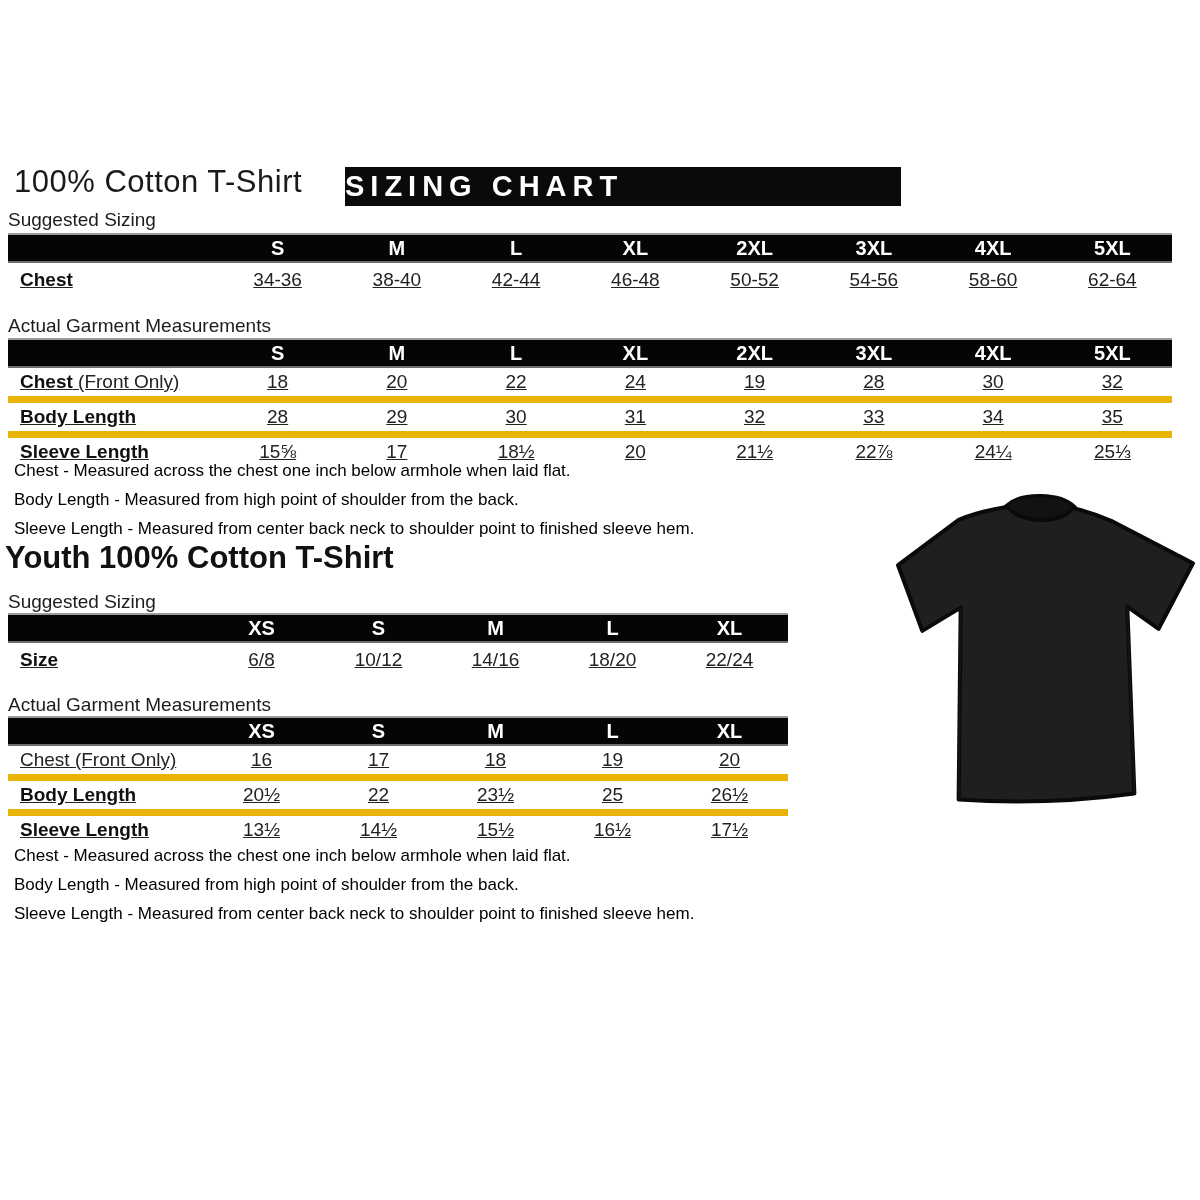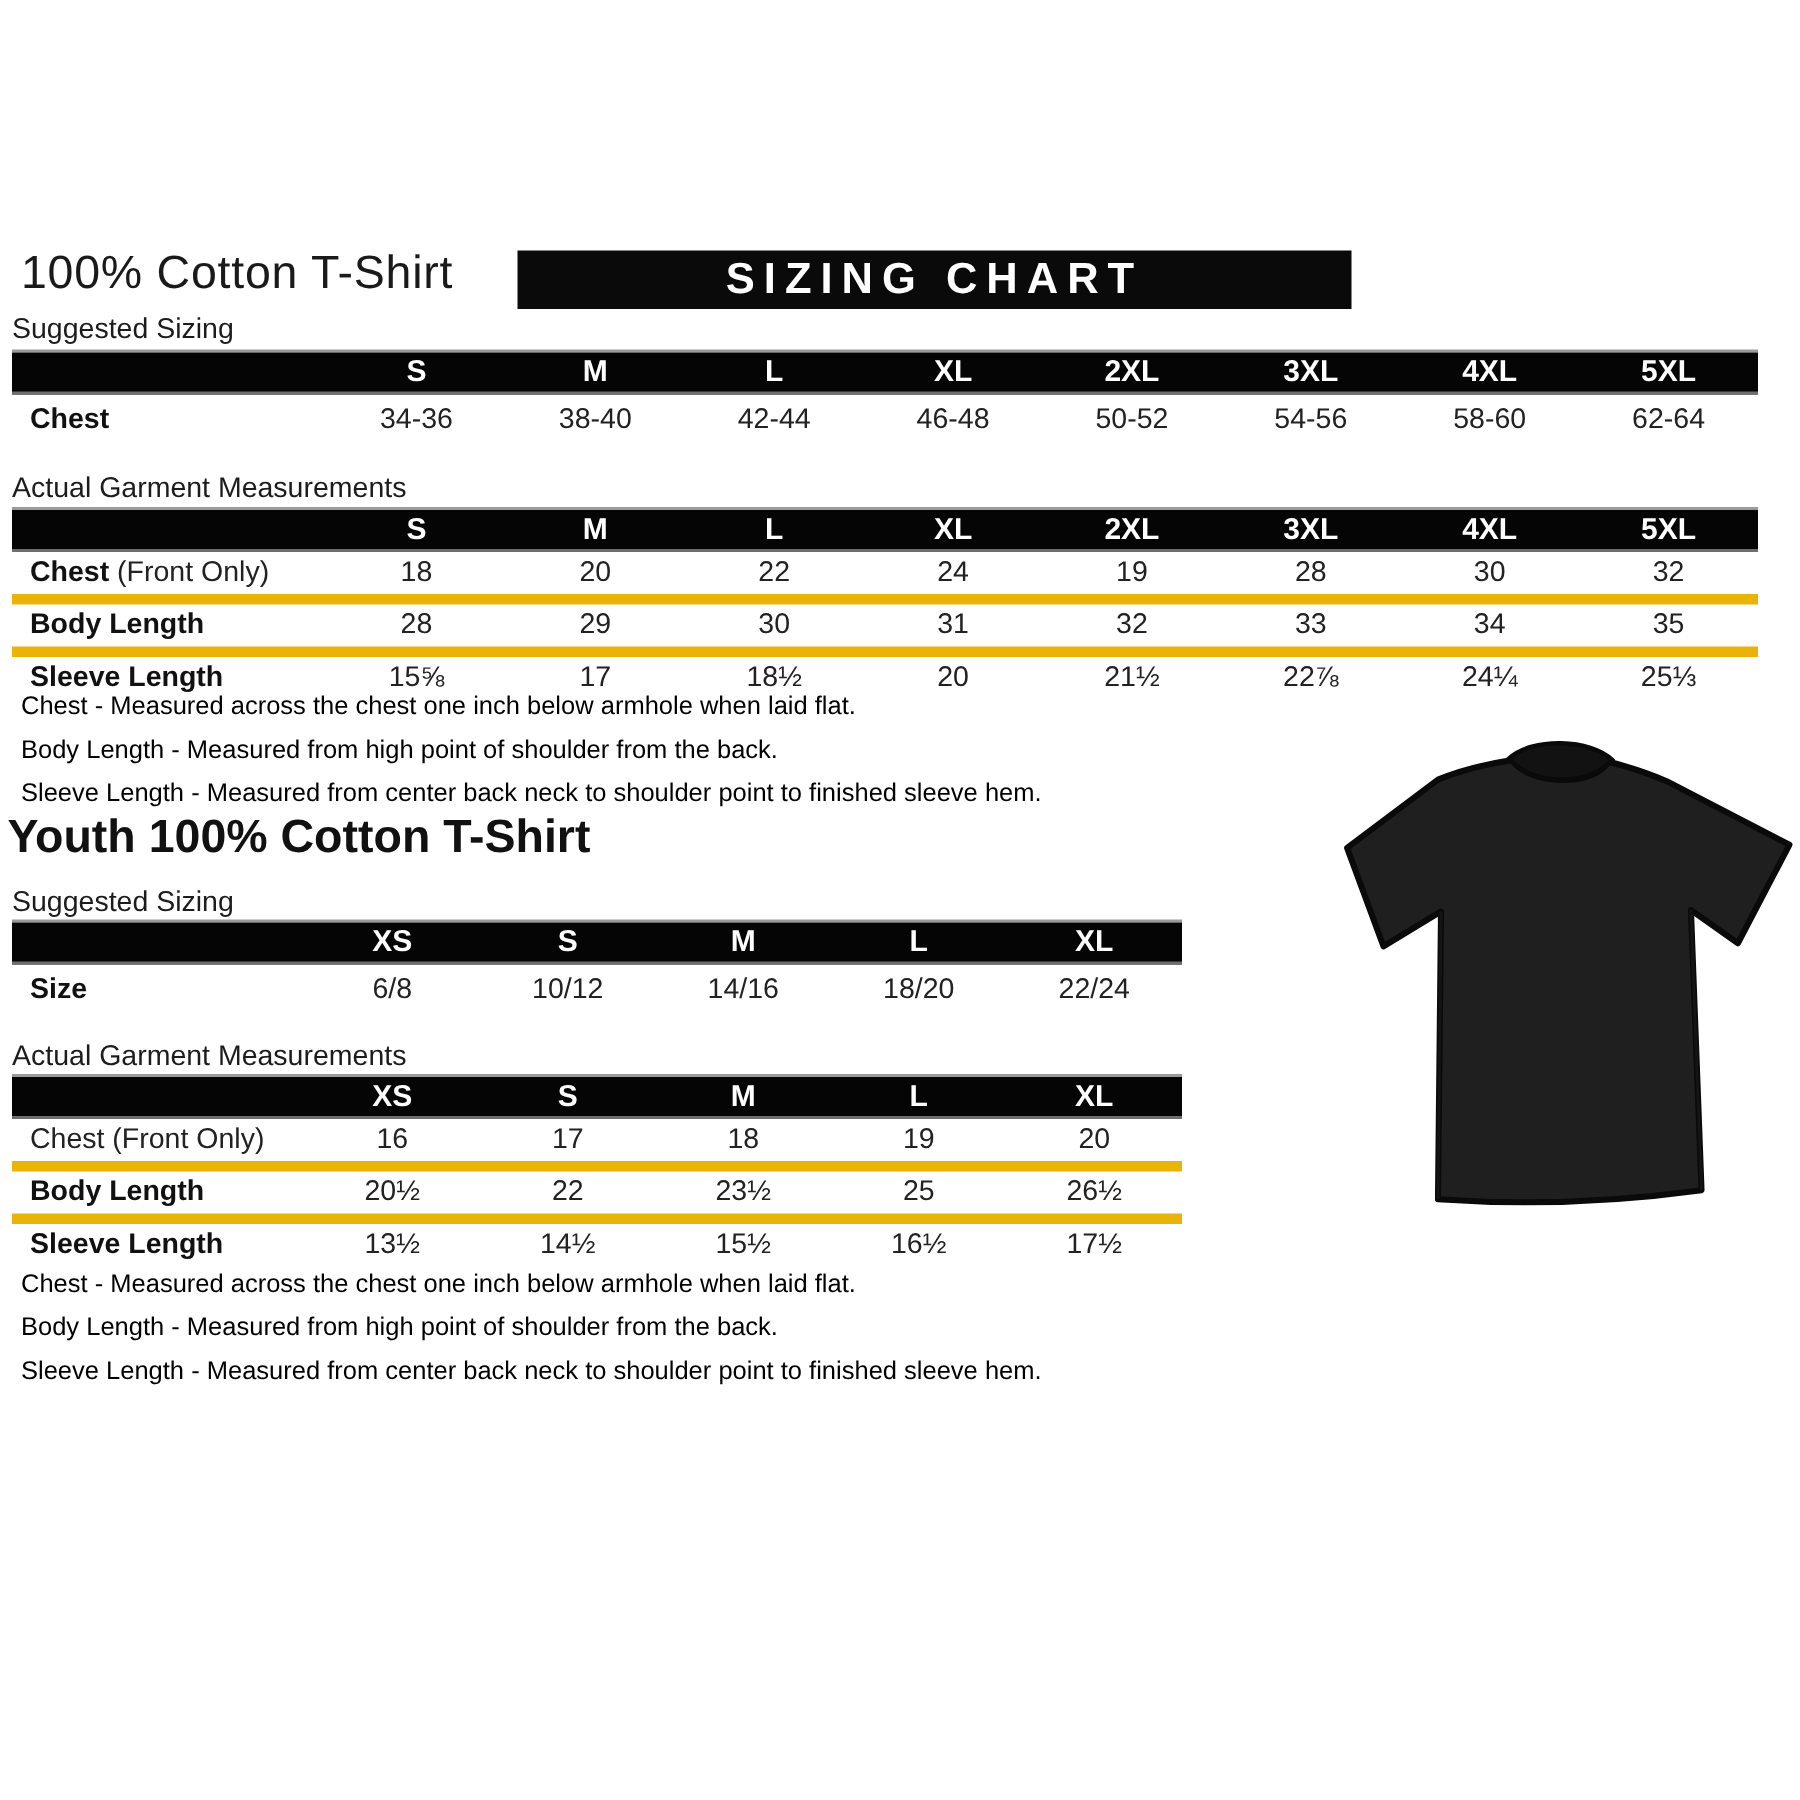--- a/index.html
+++ b/index.html
@@ -1,32 +1,32 @@
 <!DOCTYPE html>
 <html><head>
 <meta charset="utf-8">
 <style>
   html,body{margin:0;padding:0;background:#ffffff;}
   body{width:1200px;height:1200px;position:relative;font-family:"Liberation Sans",sans-serif;color:#161616;}
   .canvas{position:absolute;inset:0;background:#fff;overflow:hidden;padding-left:28px;}
 
   .main-title{position:absolute;left:14px;top:164px;font-size:31px;font-weight:400;letter-spacing:0.5px;color:#1a1a1a;}
-  .banner{position:absolute;left:345px;top:167px;width:556px;height:39px;background:#0a0a0a;display:flex;align-items:center;justify-content:center;}
+  .banner{position:absolute;left:345px;top:167px;width:556px;height:39px;background:#0a0a0a;display:flex;align-items:center;justify-content:flex-start;}
   .banner span{color:#fff;font-size:29px;font-weight:800;letter-spacing:6px;}
 
   .section-label{position:absolute;left:8px;font-size:19px;color:#1c1c1c;text-align:right;}
   .youth-title{position:absolute;left:5px;top:540px;font-size:31px;font-weight:700;color:#111;}
 
   .sizing-table{position:absolute;left:8px;border-top:2px solid #9a9a9a;}
   .trow{display:flex;align-items:center;}
   .thead{background:#050505;color:#fff;height:26px;border-bottom:2px solid #6e6e6e;}
   .thead .tcell{font-weight:700;font-size:20px;}
   .tlabel{width:var(--labelw);padding-left:12px;box-sizing:border-box;font-size:19px;white-space:nowrap;}
   .tcell{flex:1;text-align:center;font-size:19px;}
-  .tbody-row{color:#222;}
+  .tbody-row{color:#222;text-decoration:underline;}
   .suggested .tbody-row{height:34px;}
   .actual .tbody-row{height:28px;}
   .actual .tbody-row:not(:last-child){border-bottom:7px solid #eab308;}
   .tlabel b{font-weight:700;color:#111;}
   .tlabel .normal{font-weight:400;}
 
   .notes{position:absolute;left:14px;font-size:17px;line-height:29px;color:#000000;}
 
   .tshirt{position:absolute;left:892px;top:478px;width:308px;height:334px;}
 </style>

